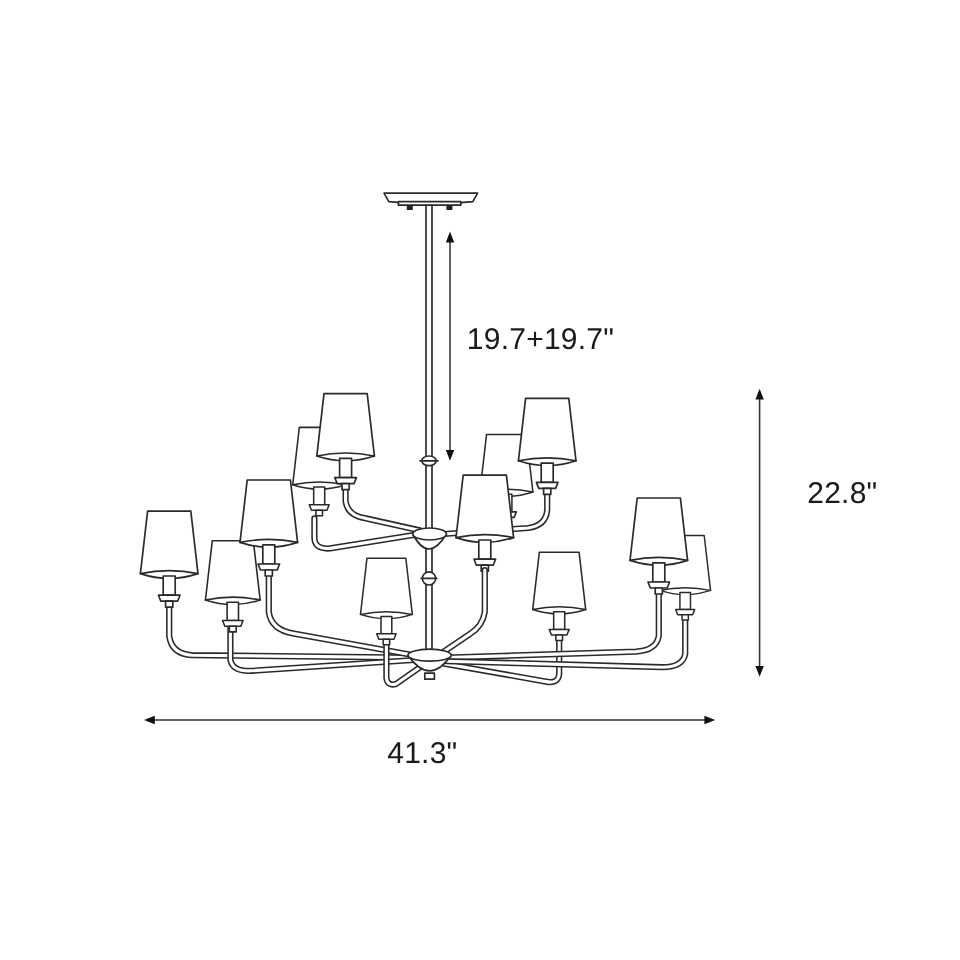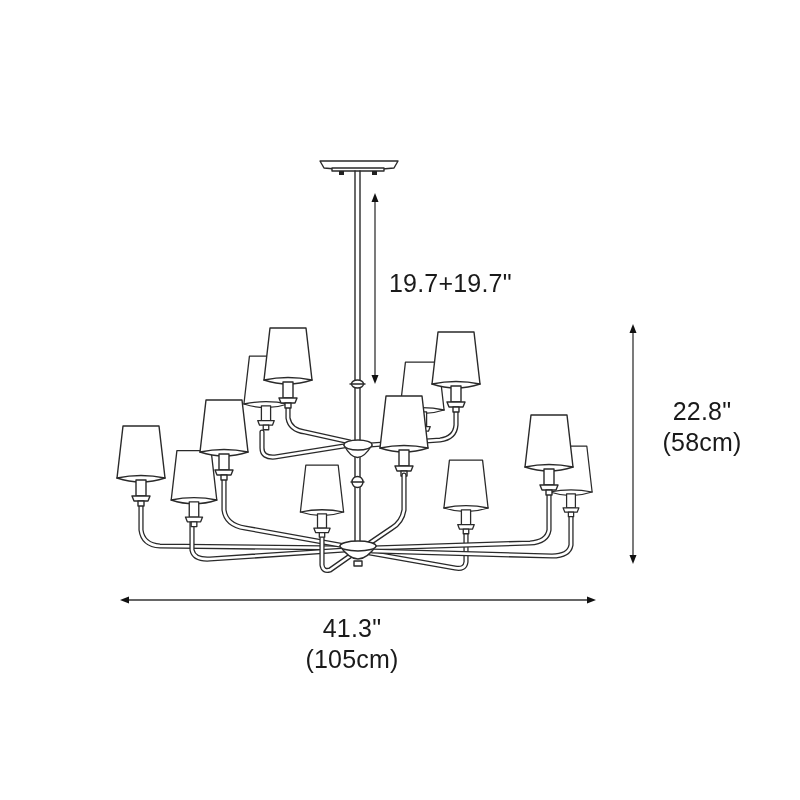--- a/index.html
+++ b/index.html
@@ -166,20 +166,18 @@
       <path class="arrowhead" d="M596,600 L587,596.5 L587,603.5 Z"></path>
     </g>
   </svg>
 
   <div class="dim-label" id="drop-label">
     <span>19.7+19.7"</span>
   </div>
 
   <div class="dim-label" id="height-label">
     <div>22.8"</div>
-    <div>(58cm)</div>
   </div>
 
   <div class="dim-label" id="width-label">
     <div>41.3"</div>
-    <div>(105cm)</div>
   </div>
 </div>
 
 </body></html>

